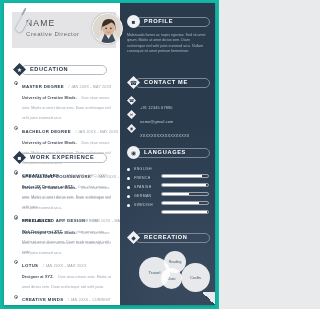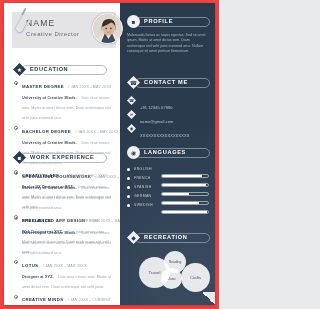--- a/index.html
+++ b/index.html
@@ -3,21 +3,21 @@
 <meta charset="utf-8">
 <style>
   * { margin:0; padding:0; box-sizing:border-box; }
   html,body { width:219px; height:309px; }
   body {
     font-family:"Liberation Sans", sans-serif;
     background:#e9eaec;
     overflow:hidden;
     position:relative;
   }
-  #page { position:absolute; inset:0; background:#ef4444; }
+  #page { position:absolute; inset:0; background:#14b8a6; }
 
   
   .sheet {
     position:absolute; left:4px; top:3px; width:211px; height:302px;
     background:#ffffff;
     box-shadow:0 1px 3px rgba(0,0,0,.22);
   }
 
   
   .left { position:absolute; left:0; top:0; width:116px; height:100%; background:#fff; }

